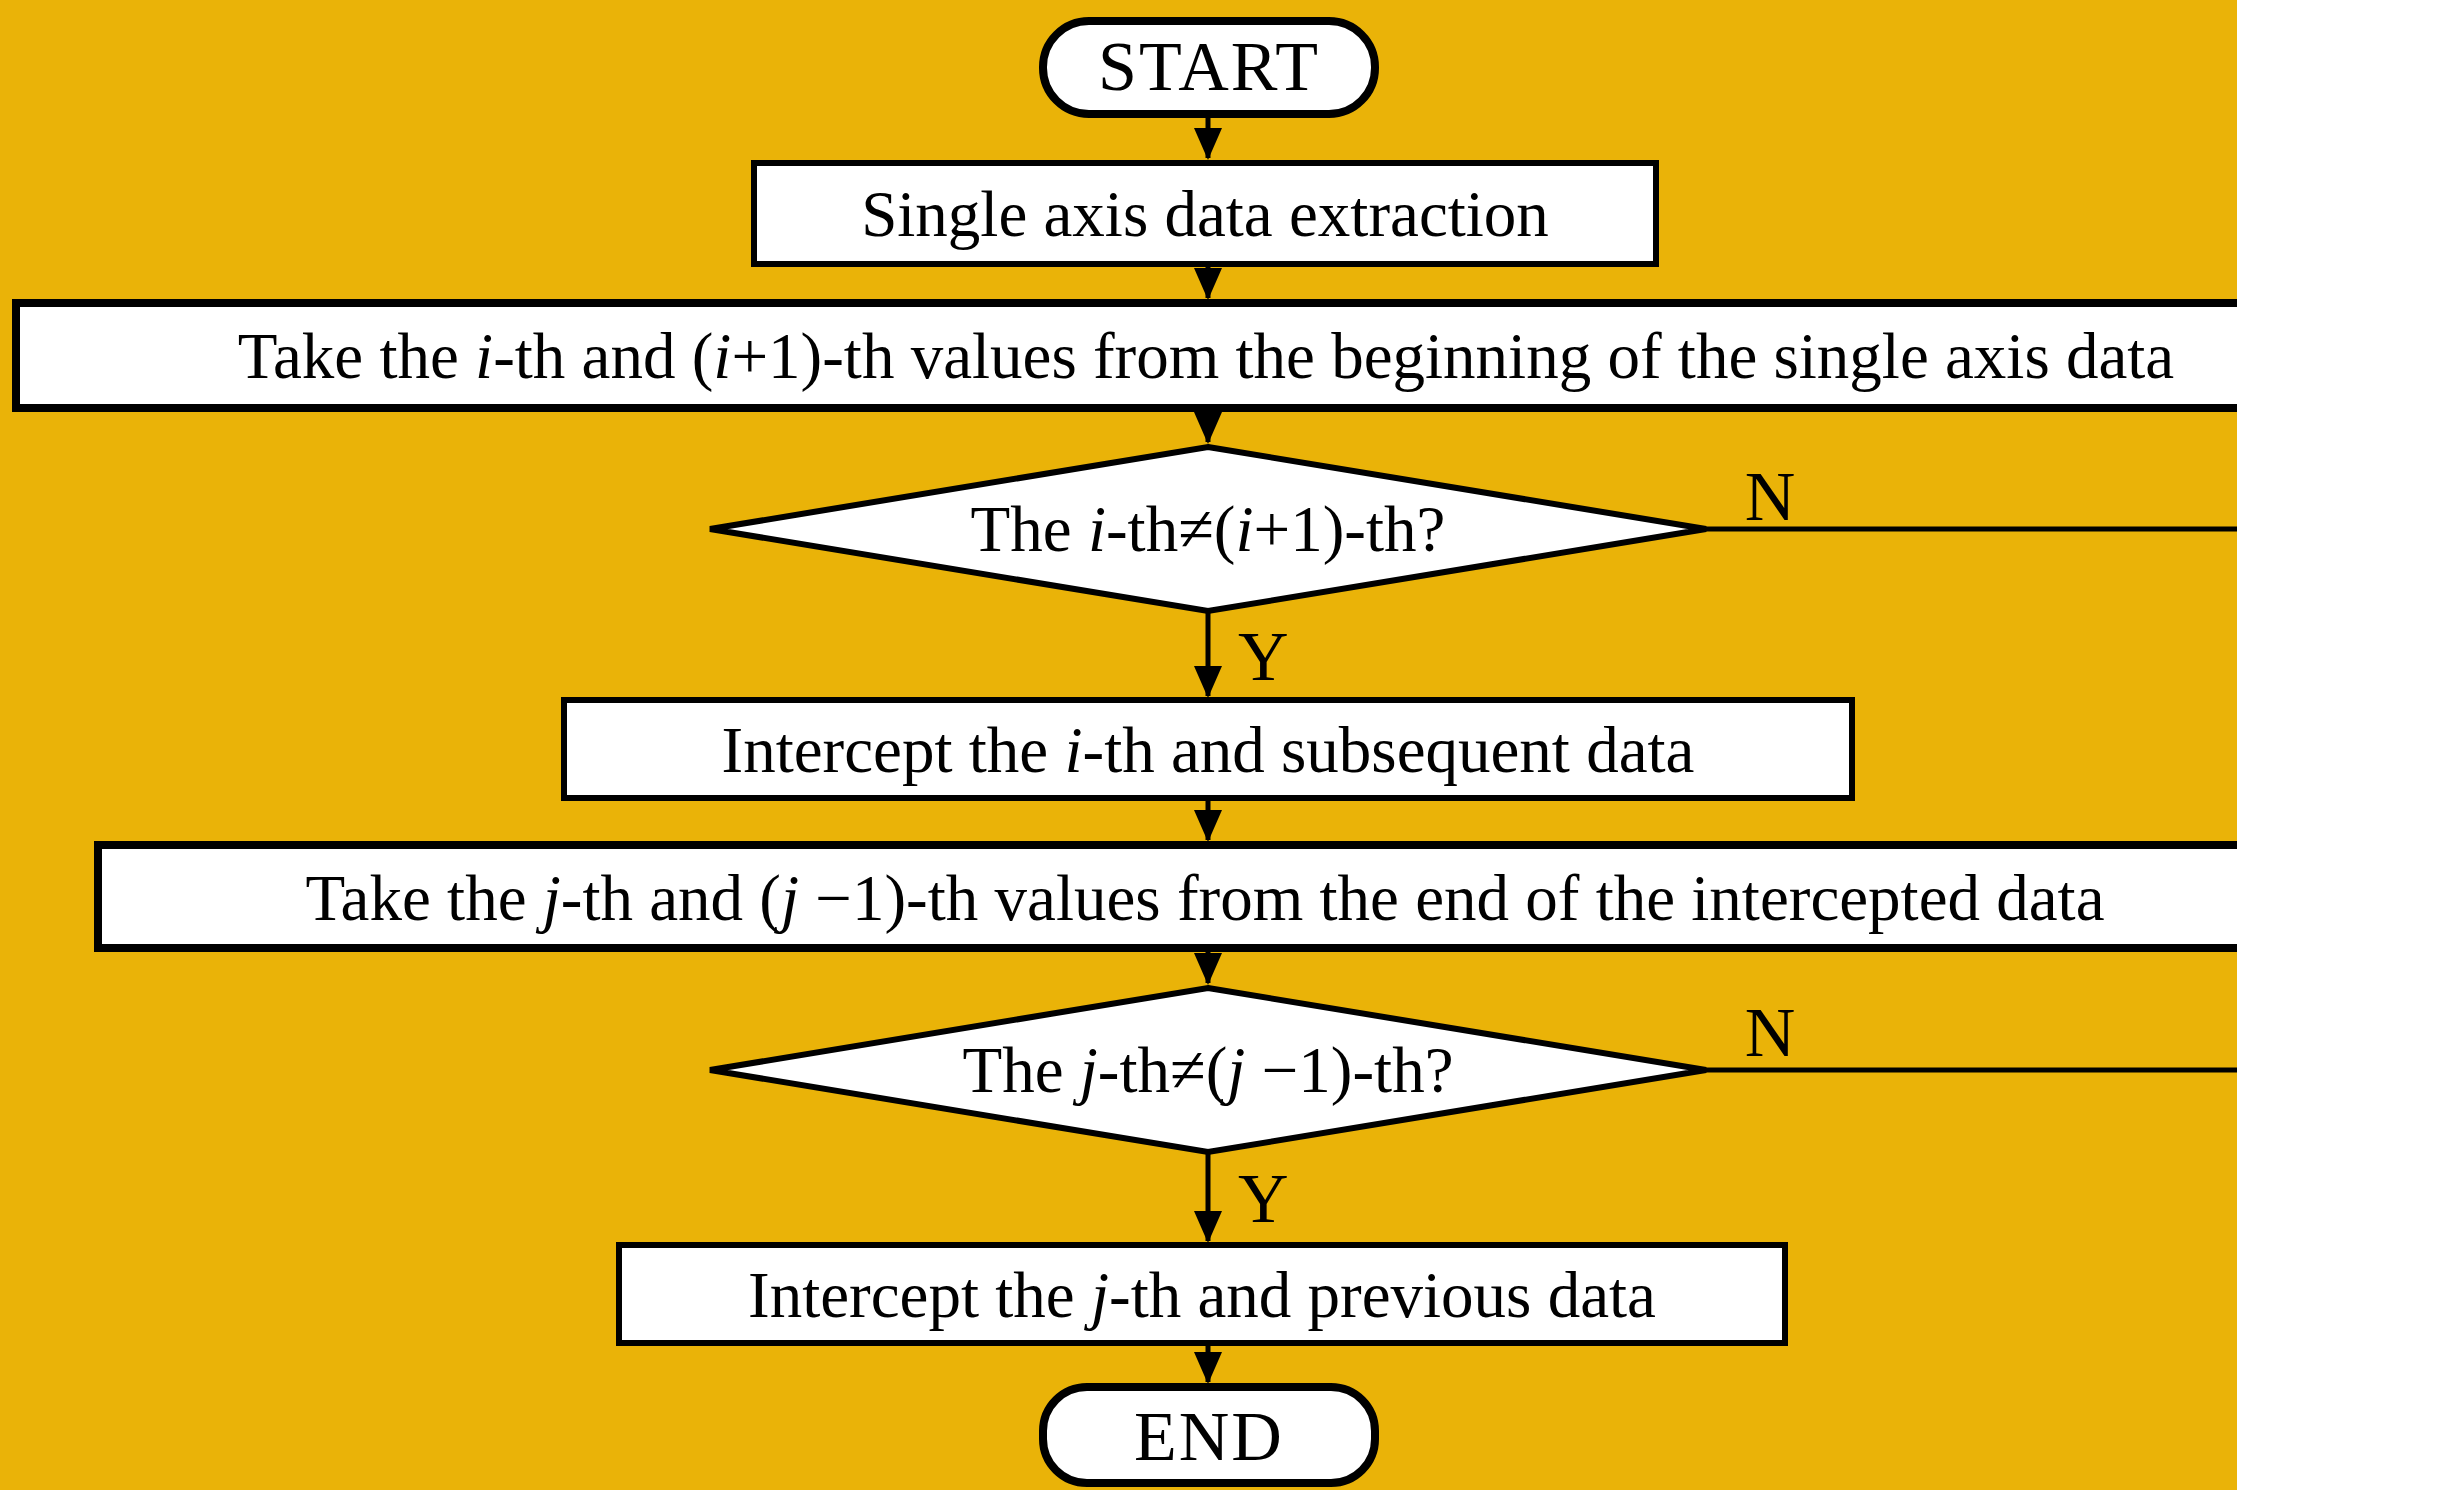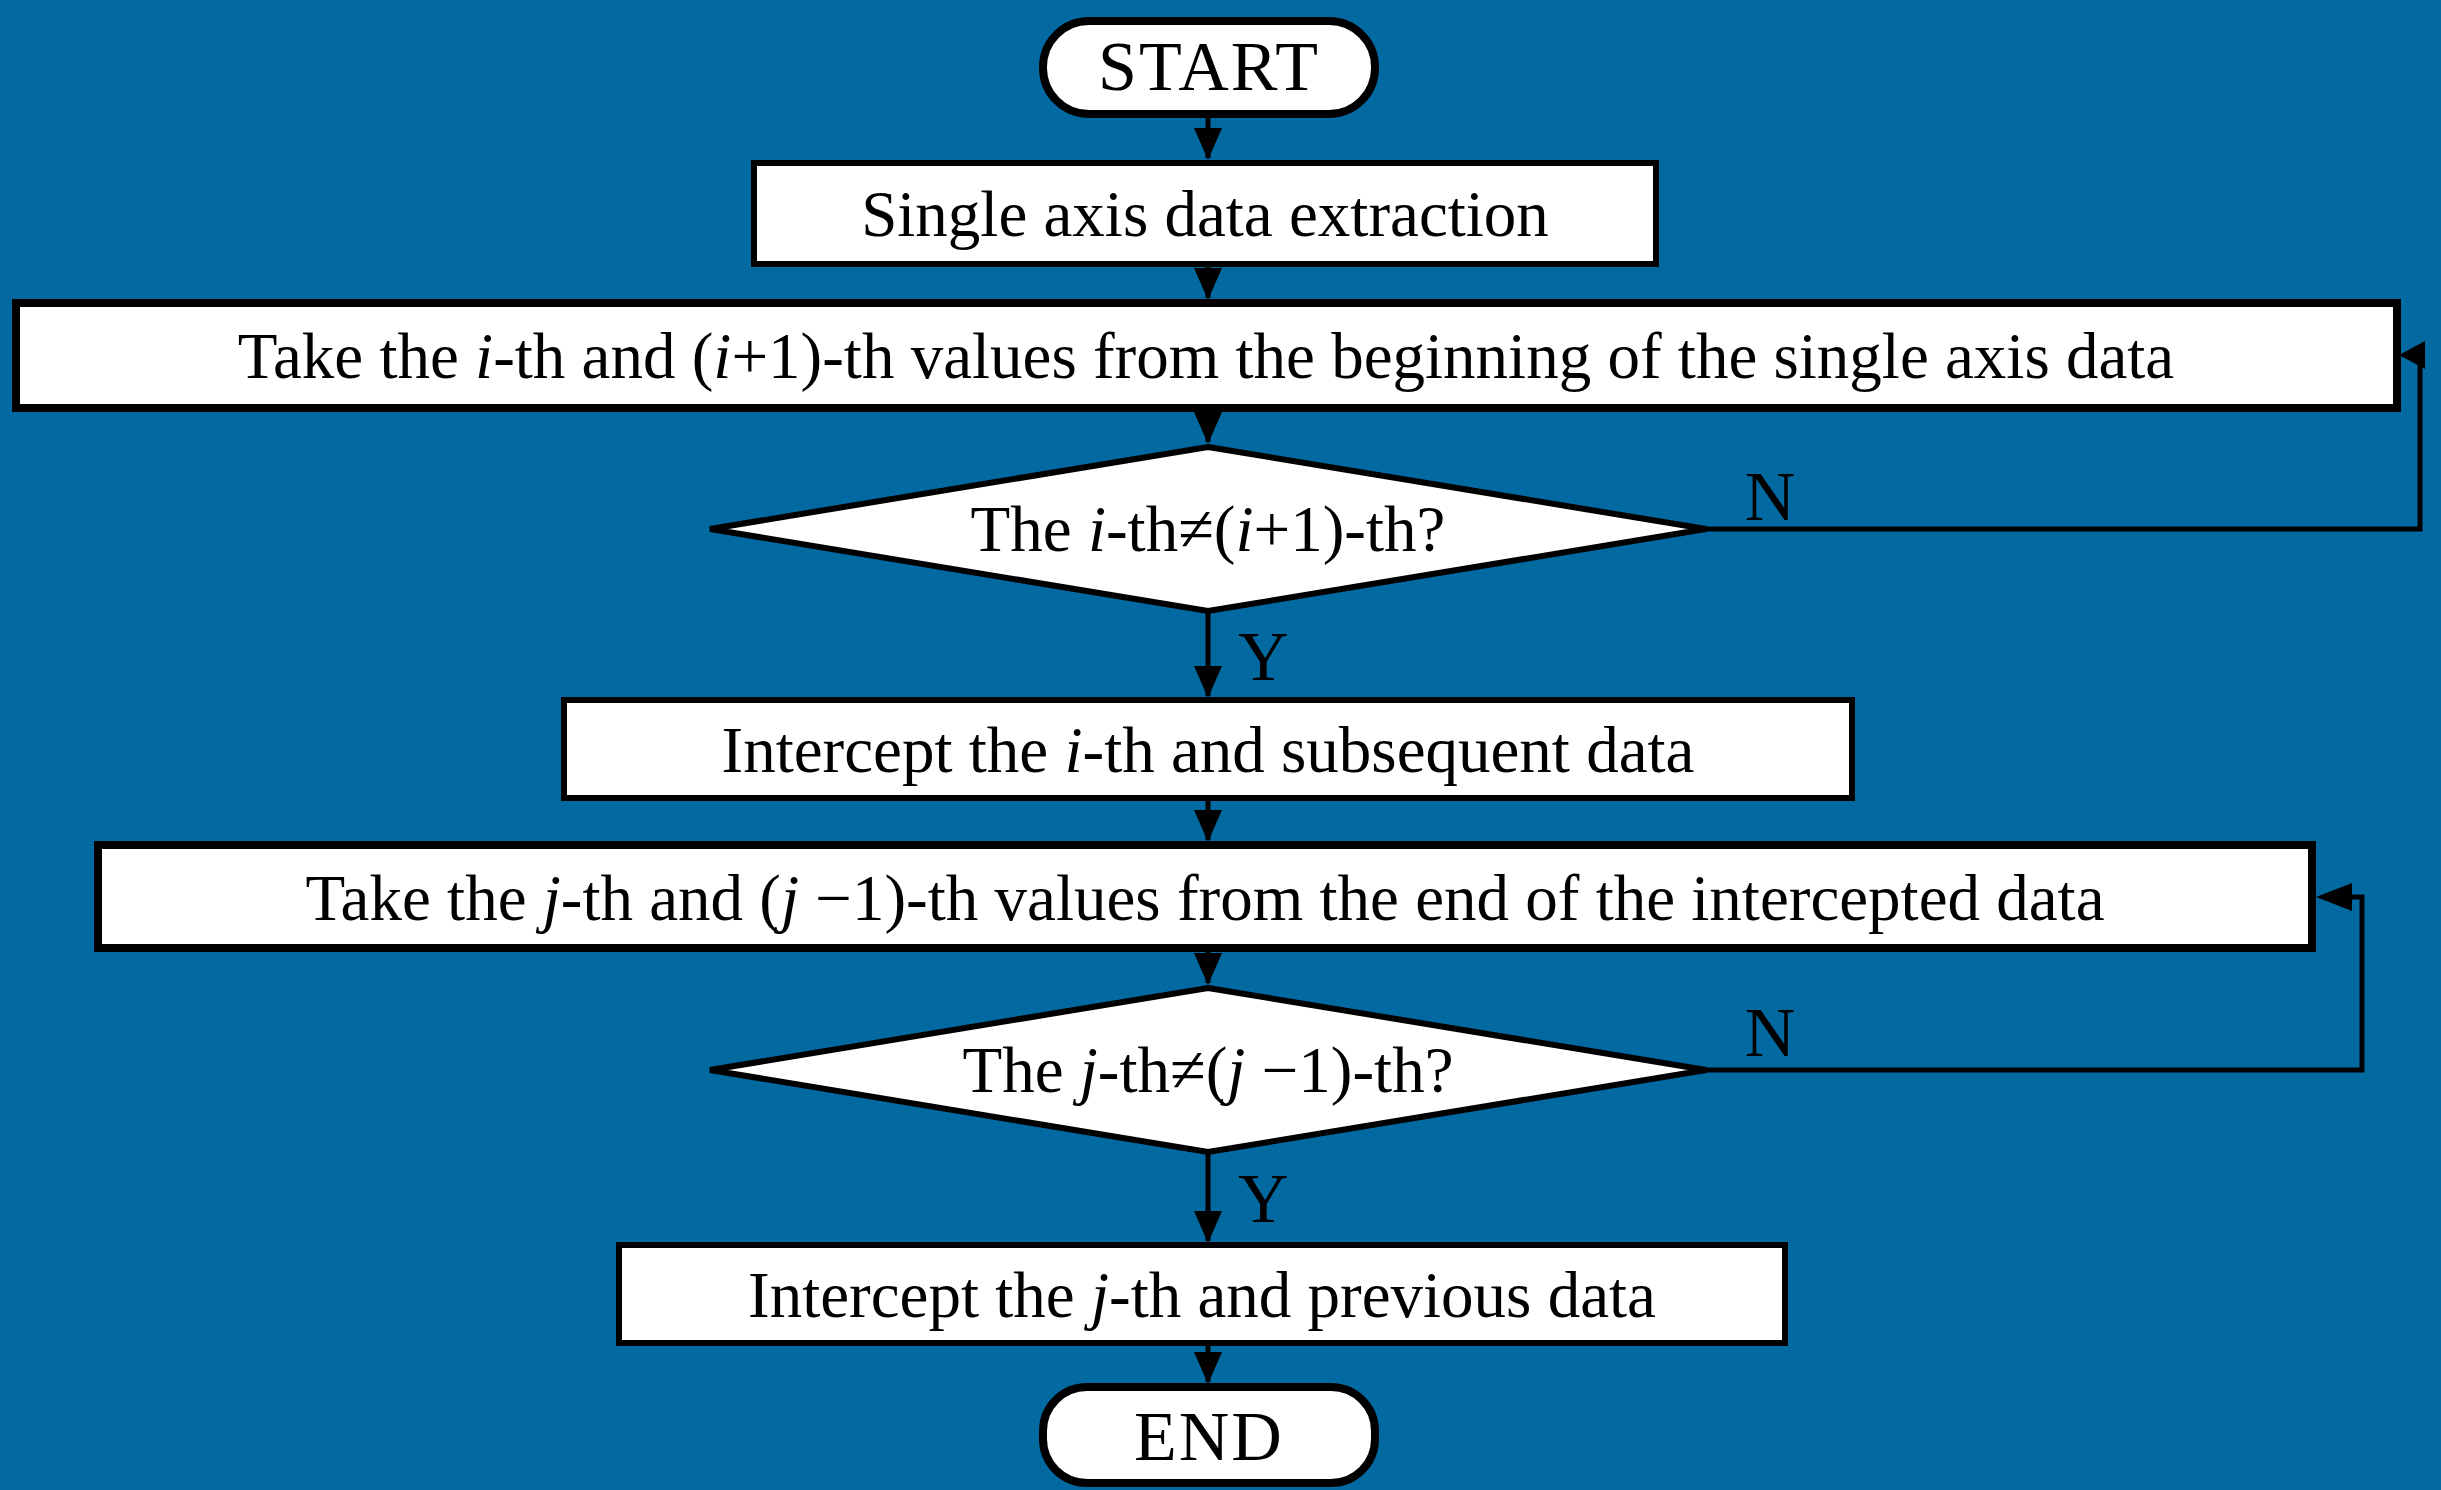--- a/index.html
+++ b/index.html
@@ -1,23 +1,23 @@
 <!DOCTYPE html>
 <html><head>
 <meta charset="utf-8">
 <style>
   html, body {
     margin: 0;
     padding: 0;
     background: #ffffff;
   }
   .stage {
-    width: 2441px;
+    width: 2237px;
     height: 1490px;
-    background: #0369a1;
+    background: #eab308;
     position: relative;
     overflow: hidden;
   }
   svg {
     display: block;
     width: 2441px;
     height: 1490px;
   }
   .shape {
     fill: #ffffff;

